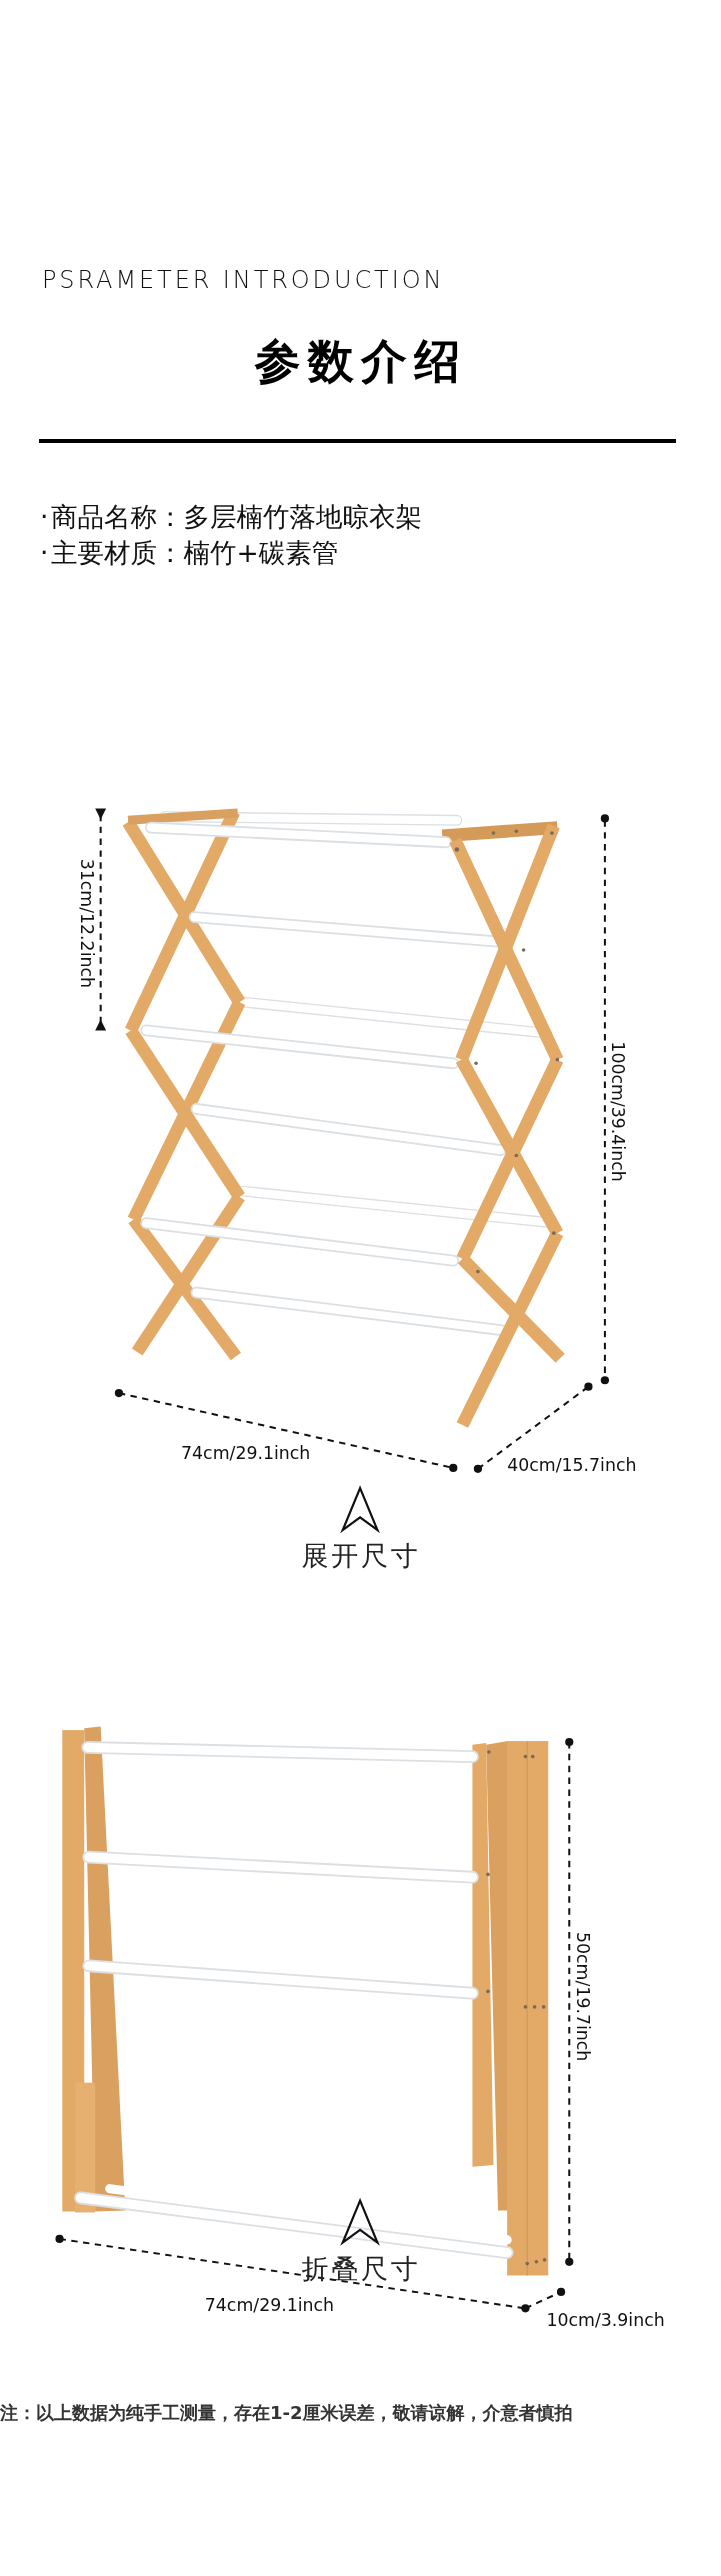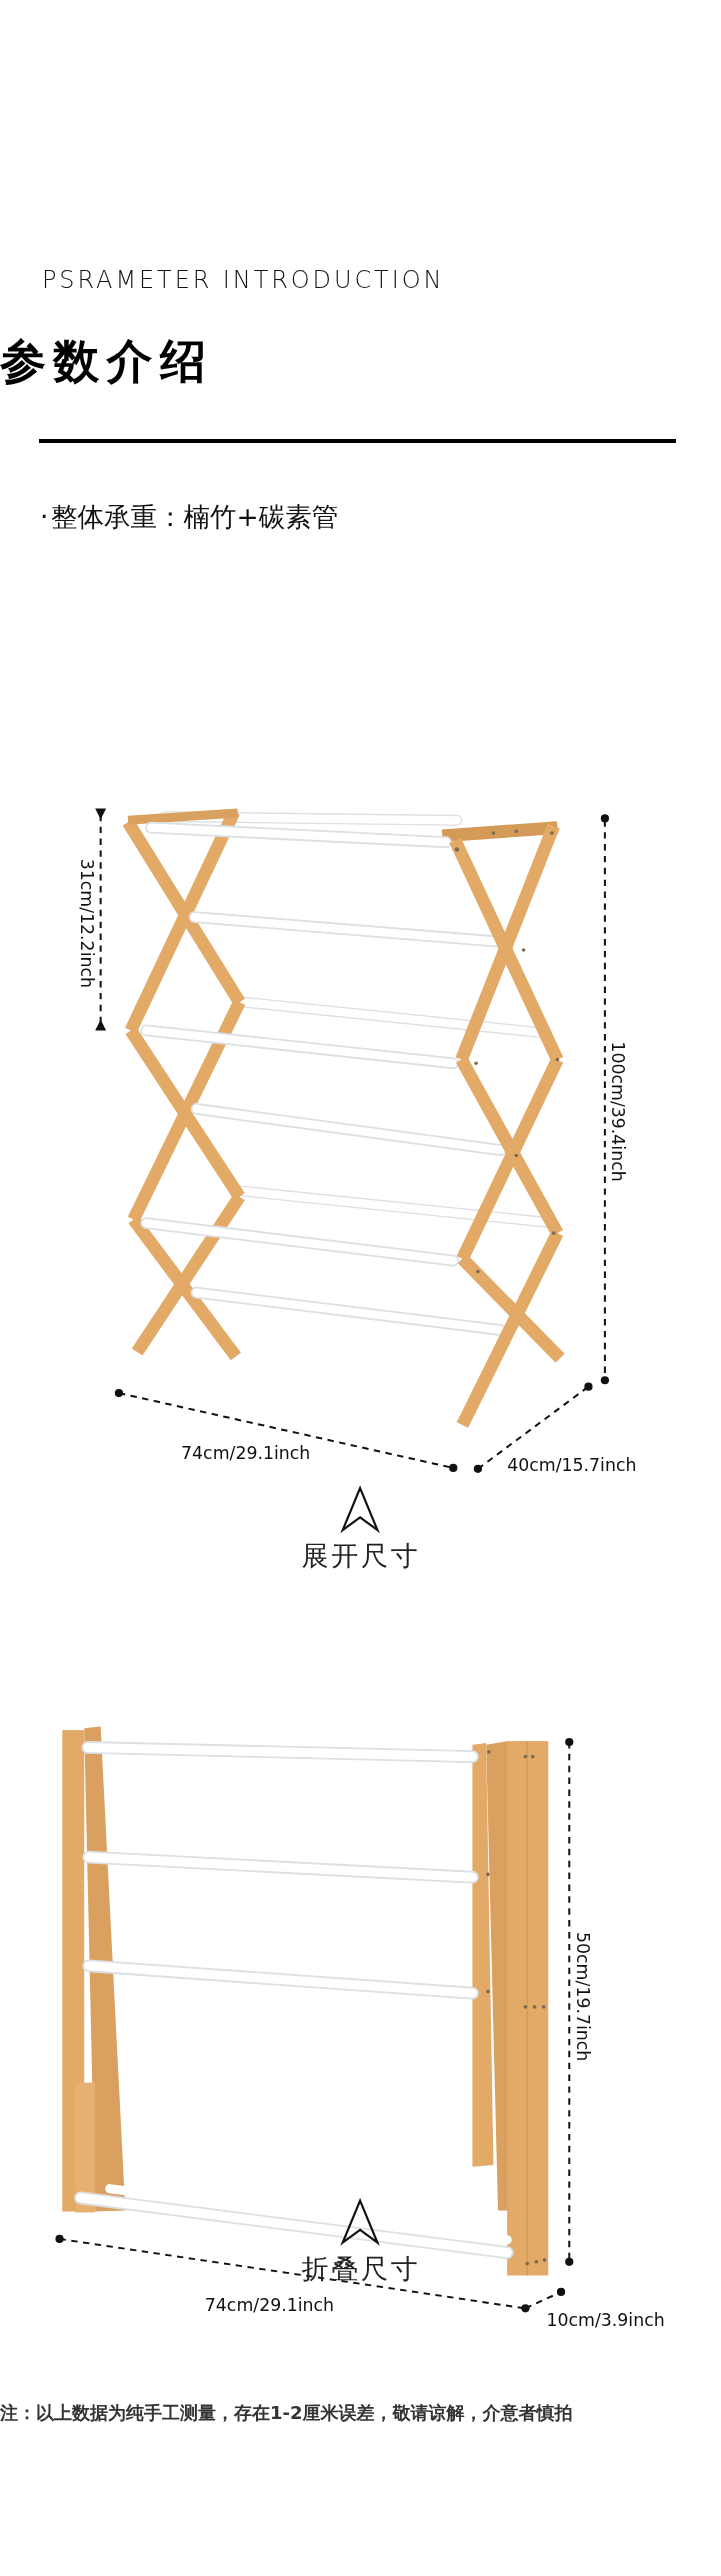--- a/index.html
+++ b/index.html
@@ -1,42 +1,45 @@
 <!DOCTYPE html>
 <html style="font-size:14.6px"><head>
 <meta charset="utf-8">
 <style>
   html, body { margin: 0; padding: 0; background: #ffffff; }
   body { width: 722px; height: 2576px; position: relative; overflow: hidden;
          font-family: "DejaVu Sans", "Liberation Sans", sans-serif; color: #111; }
   .abs { position: absolute; }
   .subtitle { left: 42px; top: 266px; font-size: 24px; letter-spacing: 2.9px;
               font-family: "DejaVu Sans", sans-serif; font-weight: 300; color: #111; white-space: nowrap; }
-  .title { left: 0; width: 722px; top: 331px; text-align: left; font-size: 46px; font-weight: bold;
+  .title { left: 0; width: 722px; top: 331px; text-align: center; font-size: 46px; font-weight: bold;
            letter-spacing: 7.3px; color: #000; }
   .divider { left: 39px; top: 439px; width: 637px; height: 3.7px; background: #000; }
   .specs { left: 40px; top: 499px; }
   .spec-row { font-size: 26.5px; line-height: 36px; white-space: nowrap; color: #111;
               font-family: "DejaVu Sans", sans-serif; }
   .spec-row .dot { display: inline-block; width: 11px; }
   .section-label { left: 0; width: 722px; text-align: center; font-size: 27px; color: #222; letter-spacing: 2.7px; }
   .footnote { left: 0; width: 722px; text-align: left; top: 2401px; font-size: 18px; color: #333; font-weight: bold; }
   .dim-text { font-size: 19px; fill: #111; font-family: "DejaVu Sans", sans-serif; }
   svg { position: absolute; left: 0; top: 0; overflow: visible; }
 </style>
 </head>
 <body>
 
 <div class="abs subtitle">PSRAMETER  INTRODUCTION</div>
 <div class="abs title">参数介绍</div>
 <div class="abs divider"></div>
 
 <div class="abs specs">
   <div class="spec-row">
-    <span class="dot">·</span><span>整体承重</span><span>：</span><span>楠竹+碳素管</span>
+    <span class="dot">·</span><span>商品名称</span><span>：</span><span>多层楠竹落地晾衣架</span>
+  </div>
+  <div class="spec-row">
+    <span class="dot">·</span><span>主要材质</span><span>：</span><span>楠竹+碳素管</span>
   </div>
 </div>
 
 <svg width="722" height="2576" viewBox="0 0 790 2820">
   <g>
 
     <g stroke="#DCE0E4" stroke-width="12" stroke-linecap="round">
       <line x1="180" y1="894" x2="500" y2="898"></line>
       <line x1="266" y1="1097" x2="598" y2="1131"></line>
       <line x1="266" y1="1304" x2="598" y2="1338"></line>

